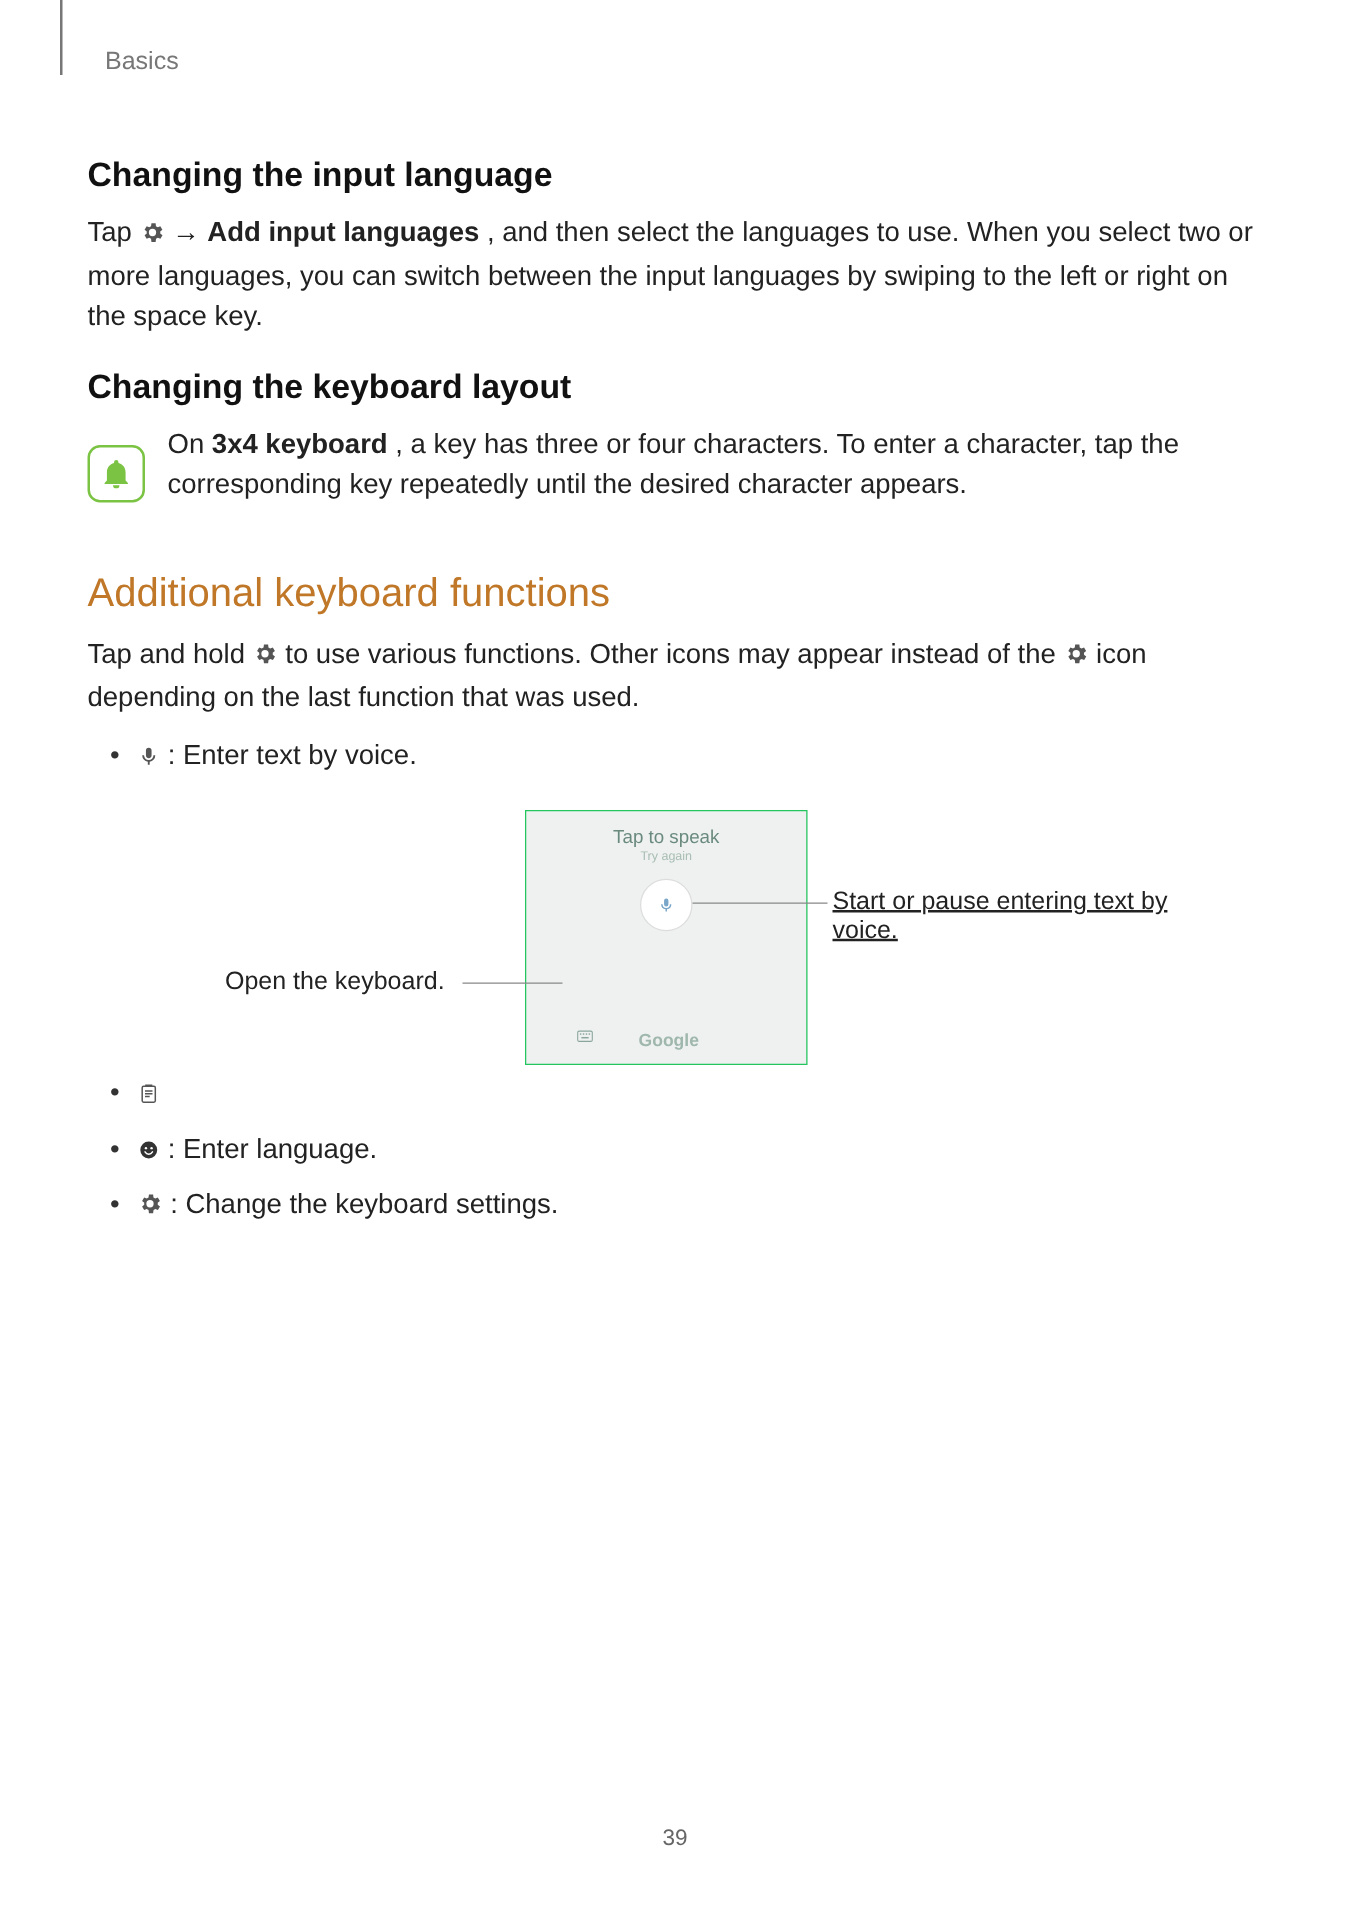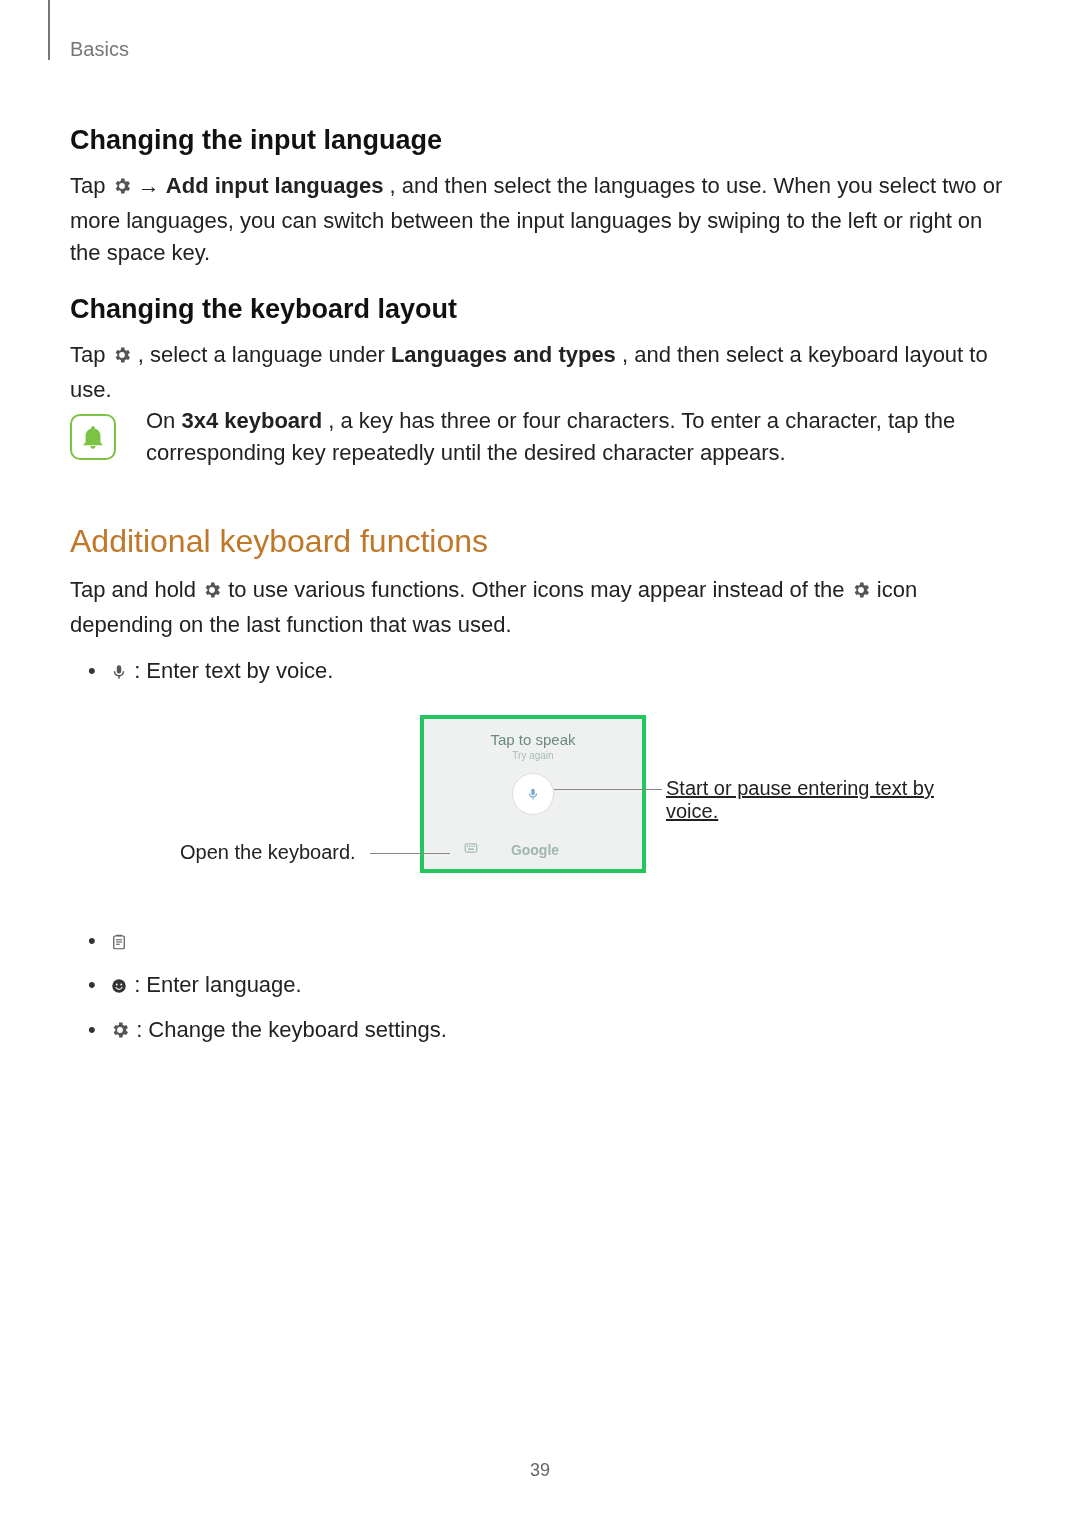--- a/index.html
+++ b/index.html
@@ -18,21 +18,21 @@
     padding-right: 70px;
   }
   .edge-rule {
     position: absolute;
     left: 48px; top: 0;
     width: 2px; height: 60px;
     background: #777;
   }
   .header-label {
     position: absolute;
-    left: 70px; top: 38px;
+    left: 84px; top: 38px;
     font-size: 20px;
     color: #777;
   }
 
   .h3 {
     font-size: 27px;
     font-weight: 700;
     color: #111;
     margin-top: 25px;
     margin-bottom: 14px;
@@ -52,22 +52,22 @@
   .bold { font-weight: 700; }
   .inline-icon {
     display: inline-block;
     vertical-align: -3px;
   }
 
   .content { position: absolute; left: 70px; right: 70px; top: 100px; }
 
   .note-row {
     display: flex;
-    align-items: center;
-    gap: 30px;
+    align-items: flex-end;
+    gap: 18px;
     margin-top: 0;
   }
   .note-icon {
     width: 46px; height: 46px;
     border: 2px solid #7bc342;
     border-radius: 10px;
     display: flex; align-items: center; justify-content: center;
     flex: 0 0 46px;
   }
   .note-icon svg { width: 28px; height: 28px; }
@@ -96,22 +96,22 @@
   .diagram {
     position: relative;
     width: 940px;
     height: 190px;
     margin-top: 24px;
     margin-bottom: 18px;
   }
   .panel {
     position: absolute;
     left: 350px; top: 0;
-    width: 226px; height: 158px;
-    border: 4px solid #22c55e;
+    width: 226px; height: 204px;
+    border: 1px solid #22c55e;
     background: #eef1f0;
   }
   .panel .tap {
     text-align: center;
     font-size: 15px;
     color: #6a8a7e;
     margin-top: 12px;
   }
   .panel .try {
     text-align: center;
@@ -184,31 +184,20 @@
         <svg viewBox="0 0 24 24" width="20" height="20" fill="#555">
             <path d="M19.4 13a7.8 7.8 0 0 0 .1-1 7.8 7.8 0 0 0-.1-1l2.1-1.6-2-3.4-2.5 1a7.6 7.6 0 0 0-1.7-1L15 3h-4l-.4 2.9a7.6 7.6 0 0 0-1.7 1l-2.5-1-2 3.4L6.5 11a7.8 7.8 0 0 0-.1 1 7.8 7.8 0 0 0 .1 1l-2.1 1.6 2 3.4 2.5-1a7.6 7.6 0 0 0 1.7 1L11 21h4l.4-2.9a7.6 7.6 0 0 0 1.7-1l2.5 1 2-3.4Zm-7.4 2.5A3.5 3.5 0 1 1 15.5 12 3.5 3.5 0 0 1 12 15.5Z"></path>
           </svg>
       </span>
       <span> → </span>
       <span class="bold">Add input languages</span>
       <span>, and then select the languages to use. When you select two or more languages, you can switch between the input languages by swiping to the left or right on the space key.</span>
     </p>
 
     <div class="h3">Changing the keyboard layout</div>
-    <p class="body">
-      <span>Tap </span>
-      <span class="inline-icon">
-        <svg viewBox="0 0 24 24" width="20" height="20" fill="#555">
-            <path d="M19.4 13a7.8 7.8 0 0 0 .1-1 7.8 7.8 0 0 0-.1-1l2.1-1.6-2-3.4-2.5 1a7.6 7.6 0 0 0-1.7-1L15 3h-4l-.4 2.9a7.6 7.6 0 0 0-1.7 1l-2.5-1-2 3.4L6.5 11a7.8 7.8 0 0 0-.1 1 7.8 7.8 0 0 0 .1 1l-2.1 1.6 2 3.4 2.5-1a7.6 7.6 0 0 0 1.7 1L11 21h4l.4-2.9a7.6 7.6 0 0 0 1.7-1l2.5 1 2-3.4Zm-7.4 2.5A3.5 3.5 0 1 1 15.5 12 3.5 3.5 0 0 1 12 15.5Z"></path>
-          </svg>
-      </span>
-      <span>, select a language under </span>
-      <span class="bold">Languages and types</span>
-      <span>, and then select a keyboard layout to use.</span>
-    </p>
 
     <div class="note-row">
       <div class="note-icon">
         <svg viewBox="0 0 24 24" fill="#7bc342">
             <path d="M12 22a2.2 2.2 0 0 0 2.2-2.2H9.8A2.2 2.2 0 0 0 12 22Zm6.4-5.3V11c0-3.1-2-5.6-4.9-6.3V4a1.5 1.5 0 1 0-3 0v.7C7.6 5.4 5.6 7.9 5.6 11v5.7L4 18.3V19h16v-.7Z"></path>
           </svg>
       </div>
       <p class="body">
         <span>On </span>
         <span class="bold">3x4 keyboard</span>

